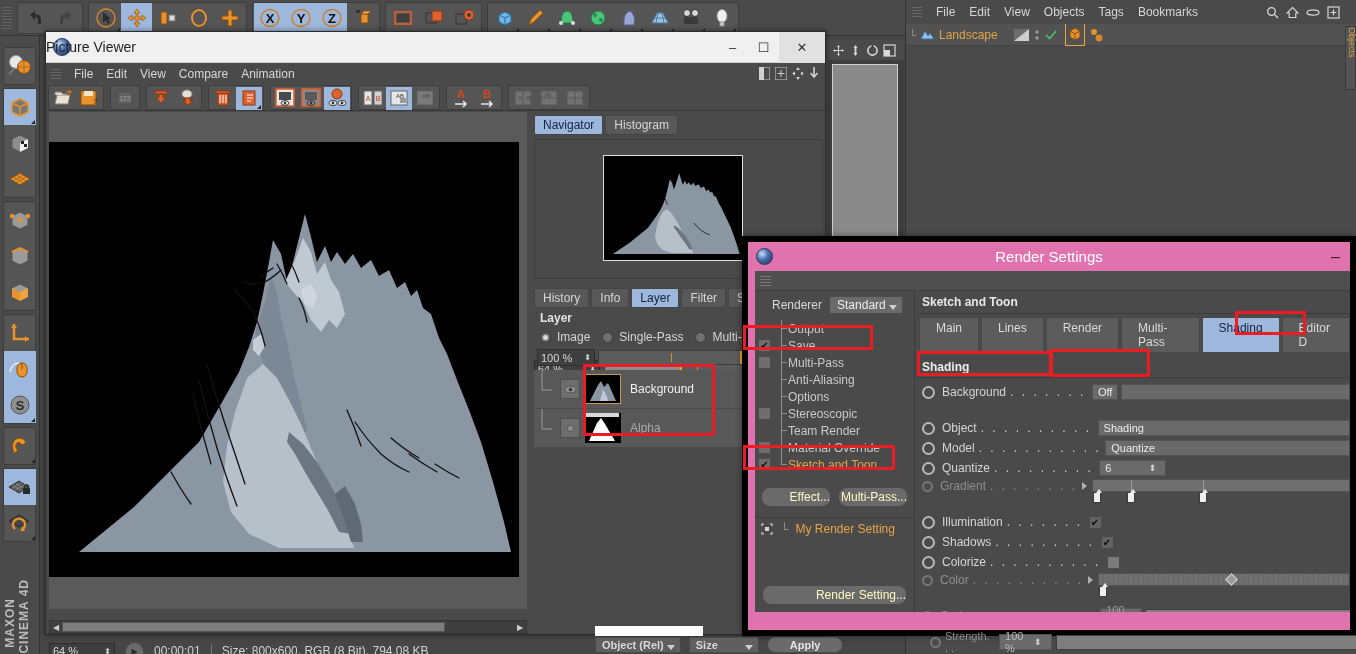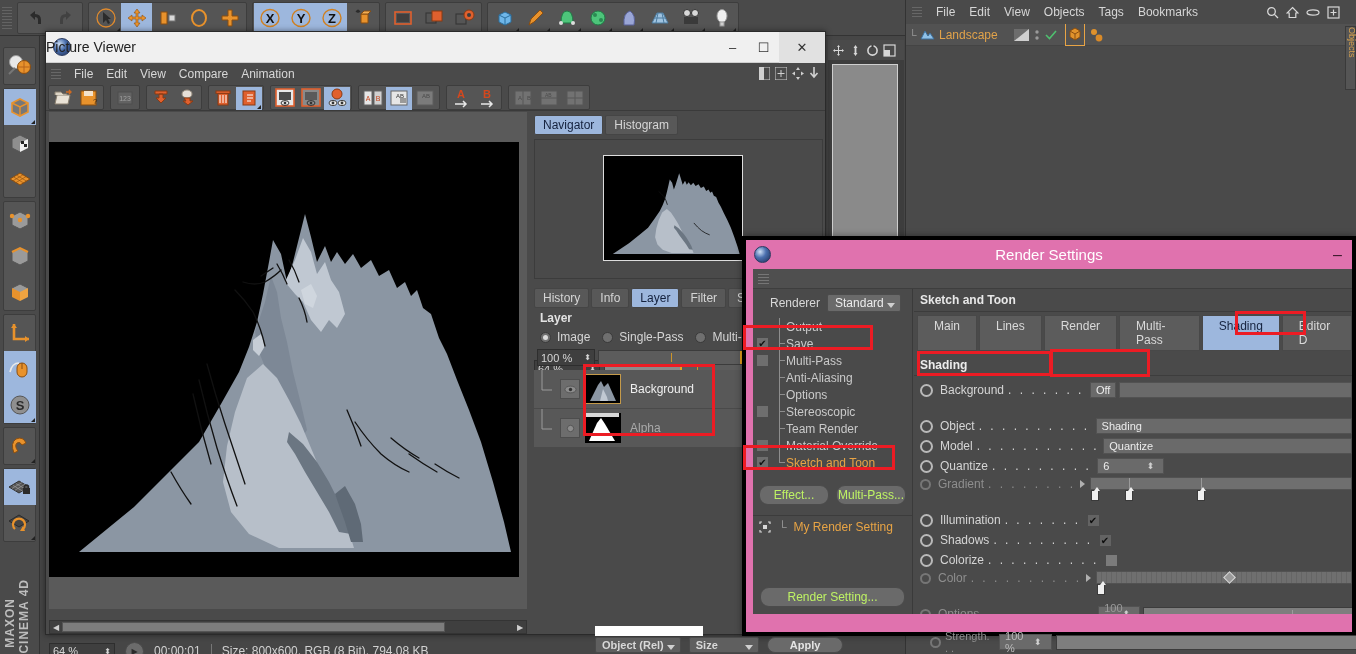--- a/index.html
+++ b/index.html
@@ -143,21 +143,21 @@
     border-bottom:1px solid #4a4a4a; position:relative;}
   .layer-item .branch { width:24px; height:39px; position:relative;}
   .layer-item .eye { width:20px;height:20px; background:#6d6d6d; border:1px solid #4d4d4d;
     display:flex;align-items:center;justify-content:center; margin-left:2px;}
   .layer-item .thumb { width:36px;height:30px; background:#000; margin-left:5px; overflow:hidden;}
   .layer-item .nm { font-size:12px; color:#efefef; margin-left:9px; }
   .layer-item .nm.dim { color:#a9a9a9; }
 
   
   .rs { position:absolute; left:742px; top:236px; width:614px; height:400px;
-    background:#e072ae; border:4px solid #000000; box-shadow:0 0 7px rgba(0,0,0,.4);}
+    background:#e072ae; border:6px solid #000000; box-shadow:0 0 7px rgba(0,0,0,.4);}
   .rs-title { height:29px; position:relative; display:flex; align-items:center;}
   .rs-title .logo { width:17px;height:17px;border-radius:50%; margin-left:8px;
     background:radial-gradient(circle at 34% 32%,#cfe0f5 0%,#4a6fae 42%,#1d2d55 100%);
     border:1px solid #2a3a60;}
   .rs-title .t { position:absolute; left:0;right:0; text-align:center; font-size:15px; color:#fff;}
   .rs-title .min { position:absolute; right:10px; font-size:16px; color:#3a1a2c; }
 
   .rs-inner { position:absolute; left:7px; top:29px; right:0; bottom:18px; background:#4a4a4a;}
   .rs-menubar { height:20px; background:#4f4f4f; display:flex; align-items:center;
     padding-left:5px; border-bottom:1px solid #3e3e3e;}
@@ -176,21 +176,21 @@
   .tree-row { height:17px; display:flex; align-items:center; font-size:12px; color:#cacaca;
     position:relative; }
   .tree-row .cb { position:absolute; left:3px; width:13px;height:13px; background:#6e6e6e;
     border:1px solid #4a4a4a; display:flex;align-items:center;justify-content:center;
     font-size:10px; color:#111;}
   .tree-row .lbl { margin-left:33px; }
   .tree-row .lbl.orange { color:#e8a445; }
   .tree-row .stem { position:absolute; left:26px; top:0; bottom:0; width:1px; background:#8d8d8d;}
   .tree-row .dash { position:absolute; left:26px; top:8px; width:6px; height:1px; background:#8d8d8d;}
   .btn2 { background:#6a6a6a; border:1px solid #4b4b4b; border-radius:9px; font-size:12px;
-    color:#bef264; padding:2px 0; text-align:center;}
+    color:#fef9c3; padding:2px 0; text-align:right;}
   .preset-row { display:flex; align-items:center; gap:7px; font-size:12px; color:#e8a445;
     padding:4px 0 4px 6px; border-top:1px solid #3c3c3c; }
 
   .rs-right { position:absolute; left:161px; top:20px; right:0; bottom:0; background:#4a4a4a;
     overflow:hidden;}
   .rs-head { font-size:12px; font-weight:bold; color:#e8e8e8; padding:4px 0 4px 6px;
     border-bottom:1px solid #3c3c3c;}
   .rs-tabs { display:flex; padding:3px 0 0 3px; gap:2px;}
   .rs-tabs .tb { padding:3px 16px; font-size:12px; color:#dadada; background:#5c5c5c;
     border:1px solid #484848;}

